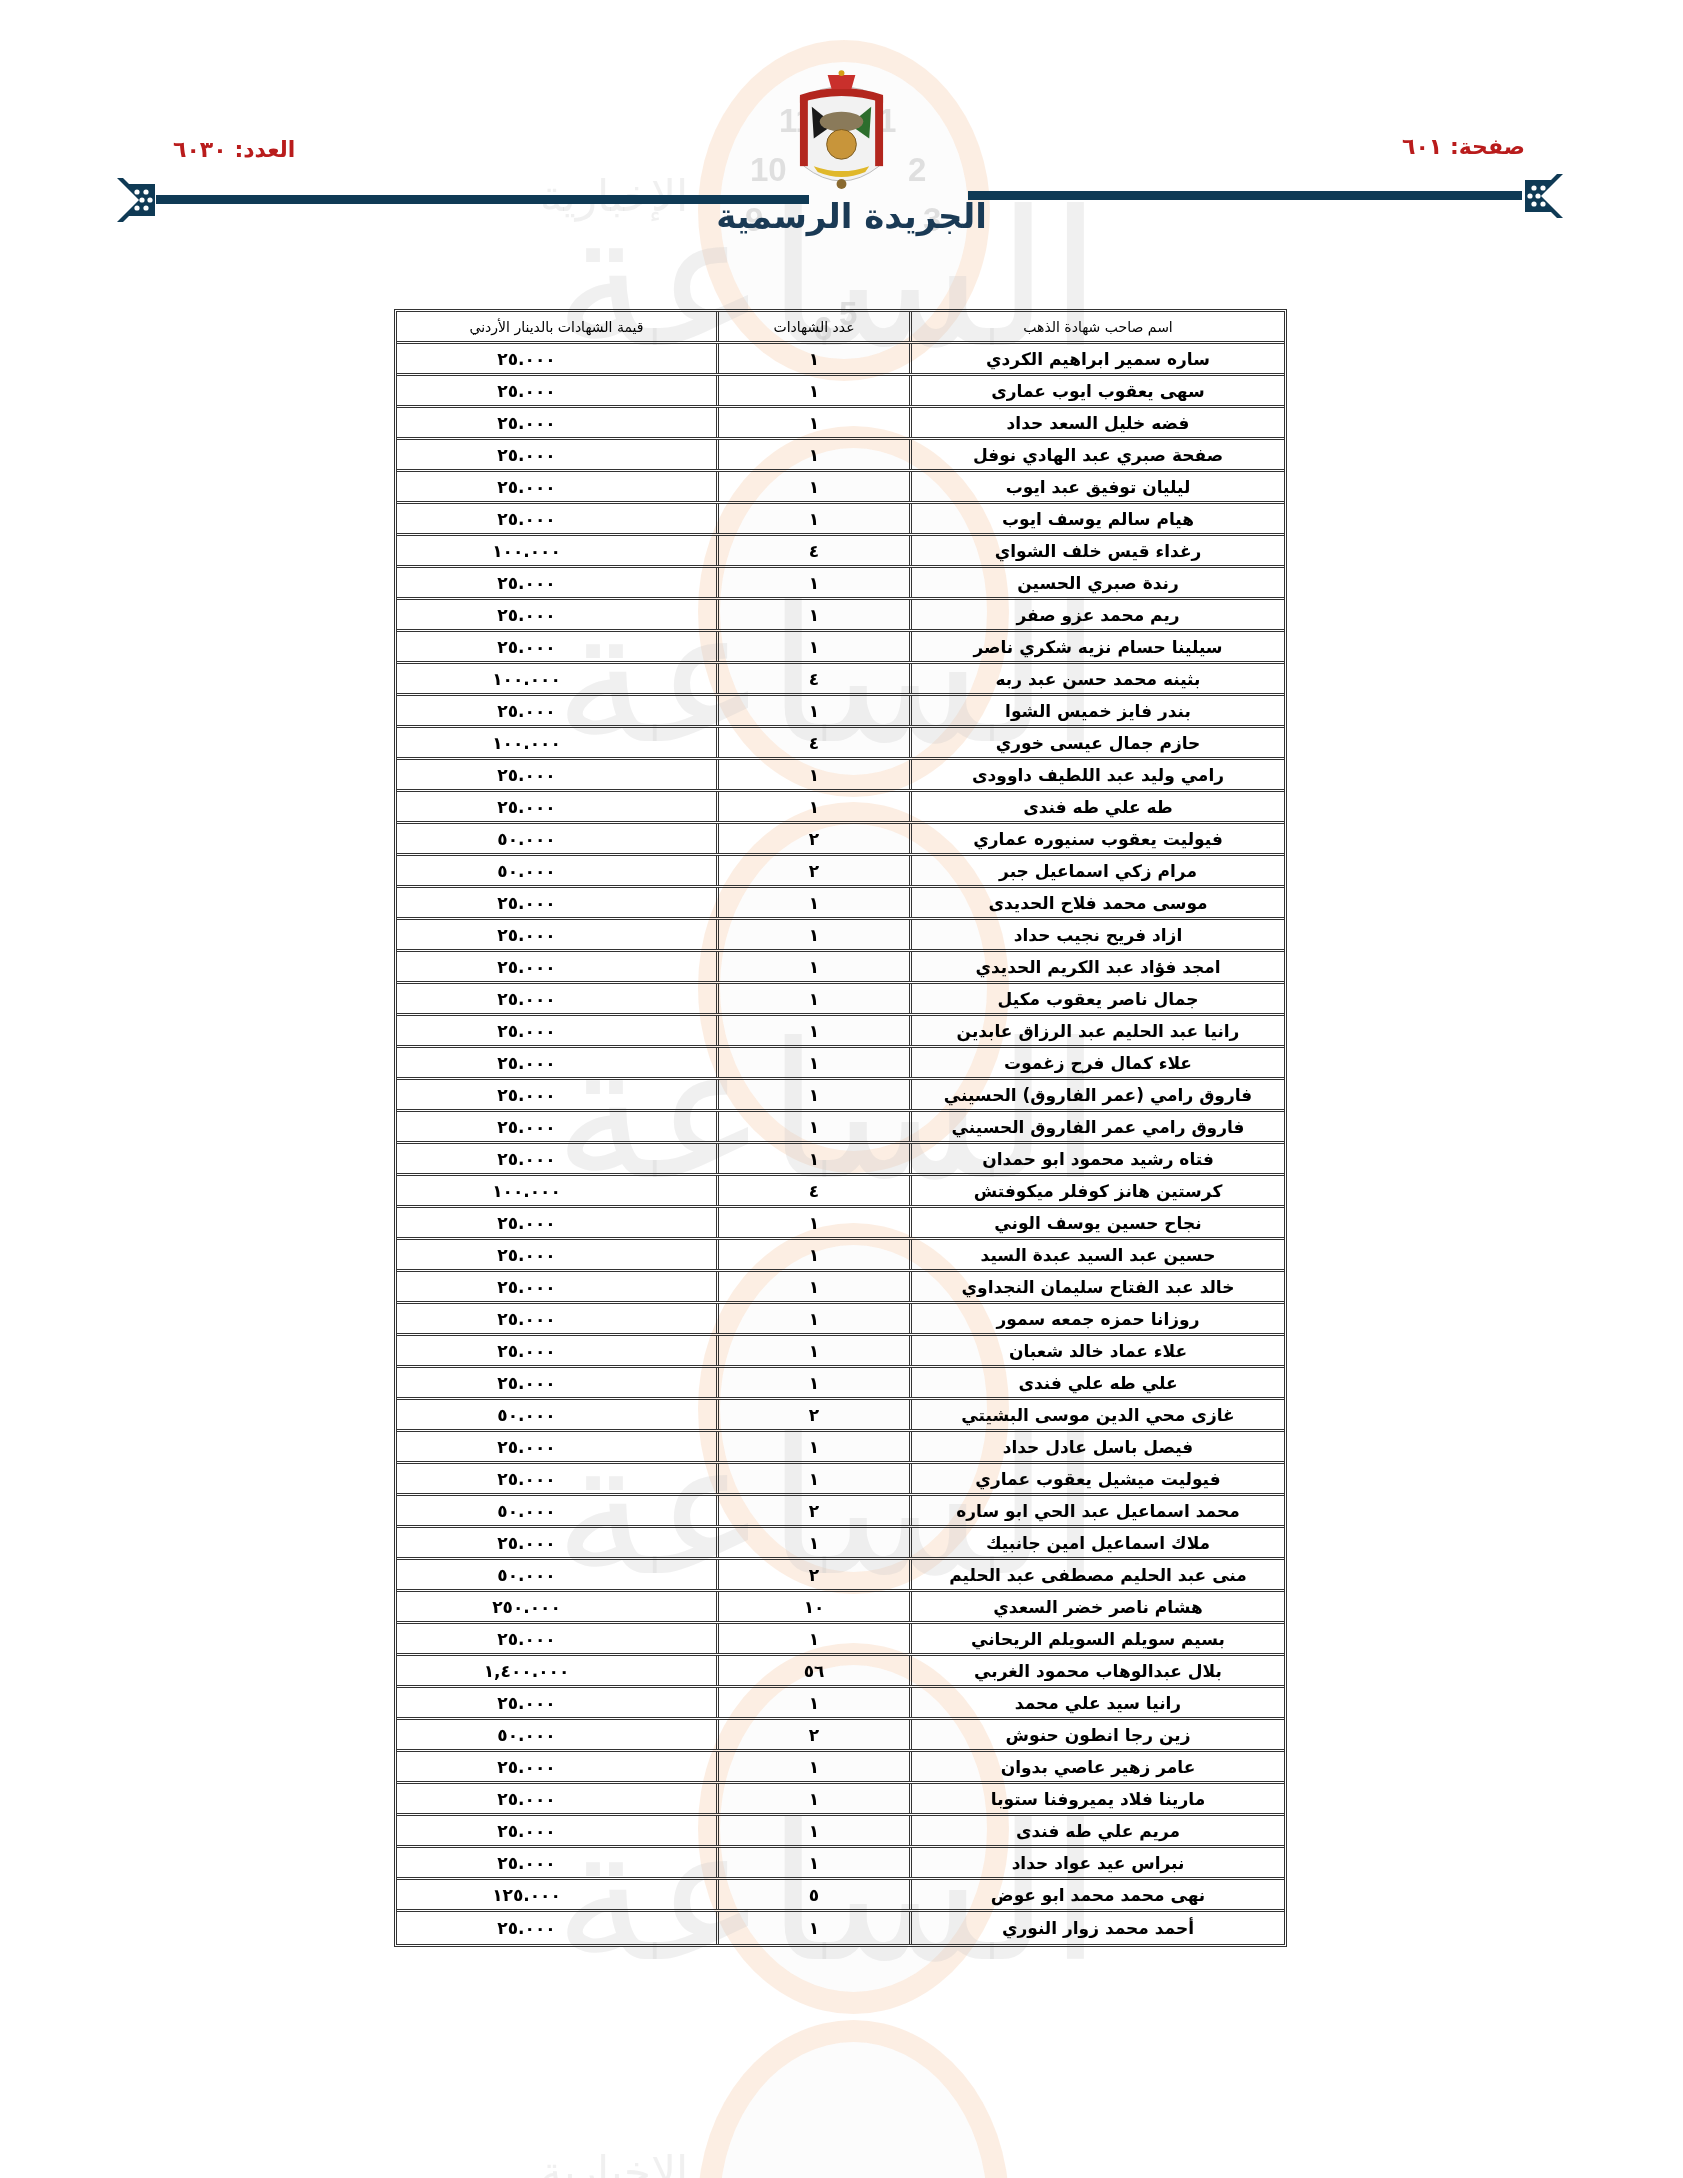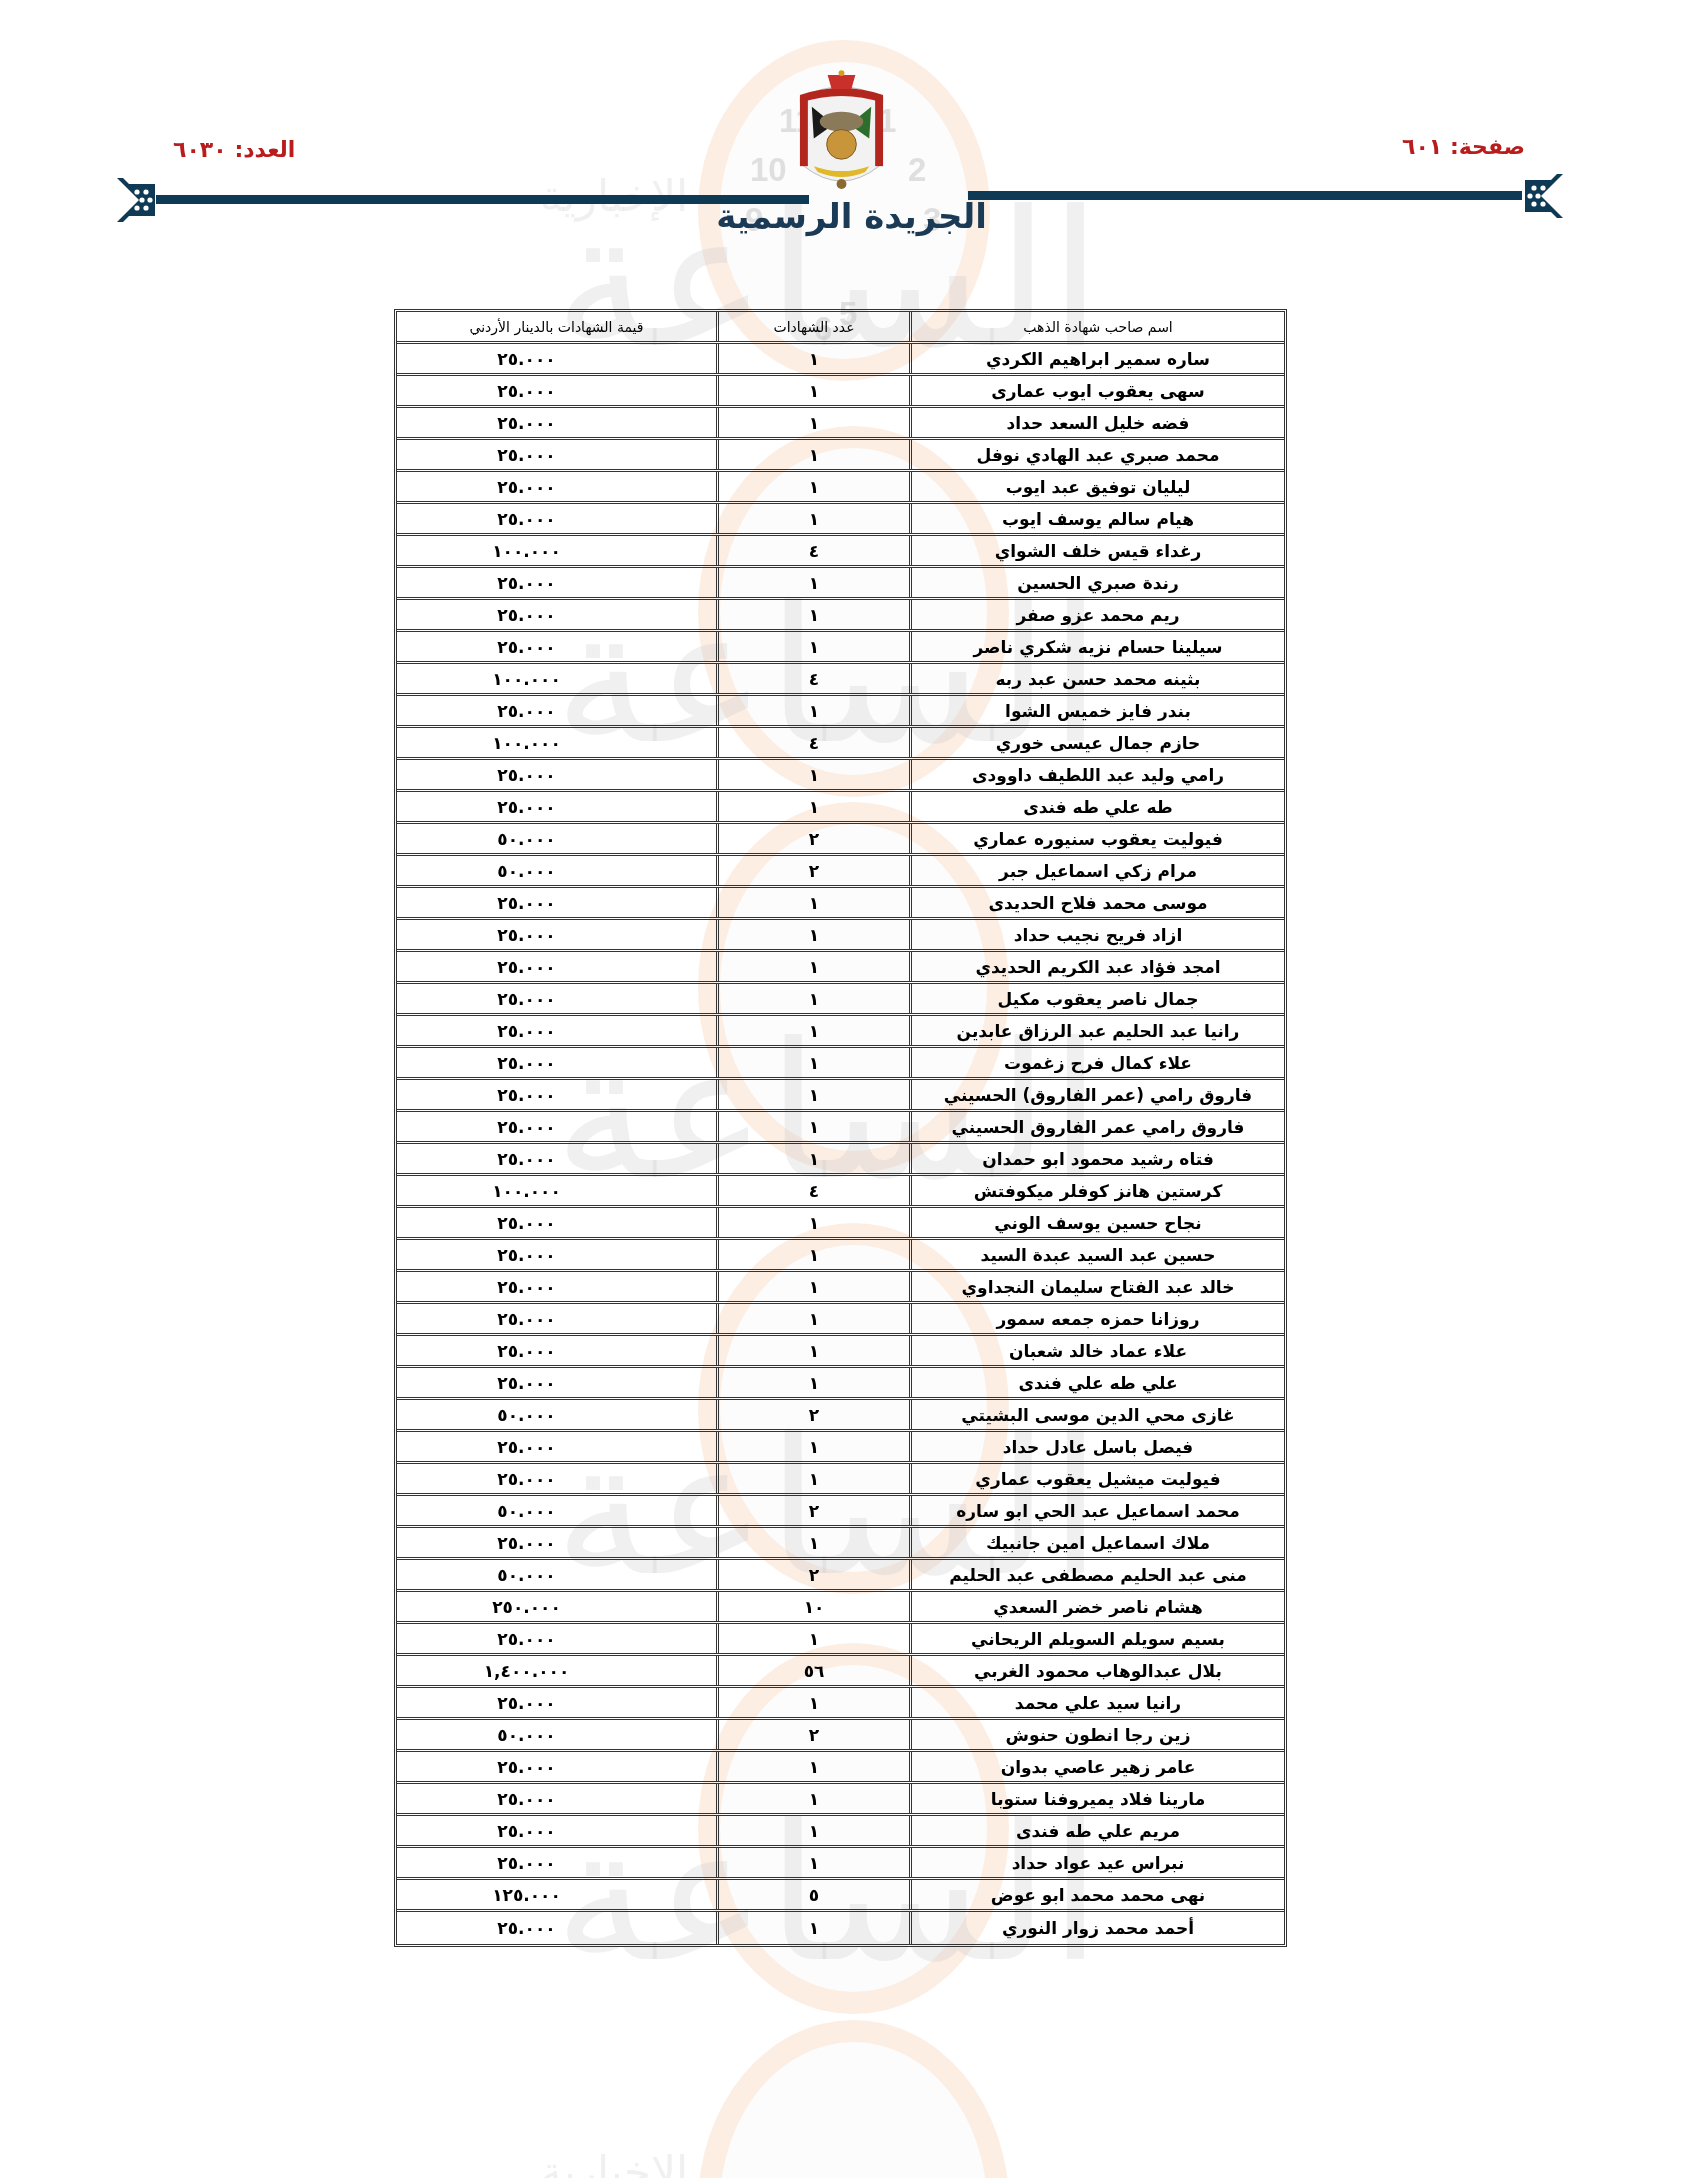--- a/index.html
+++ b/index.html
@@ -157,21 +157,21 @@
         </div>
         <div class="cell c-count">
           <span>١</span>
         </div>
         <div class="cell c-value">
           <span>٢٥.٠٠٠</span>
         </div>
       </div>
       <div class="row">
         <div class="cell c-name">
-          <span>محمد صبري عبد الهادي نوفل</span>
+          <span>صفحة صبري عبد الهادي نوفل</span>
         </div>
         <div class="cell c-count">
           <span>١</span>
         </div>
         <div class="cell c-value">
           <span>٢٥.٠٠٠</span>
         </div>
       </div>
       <div class="row">
         <div class="cell c-name">

